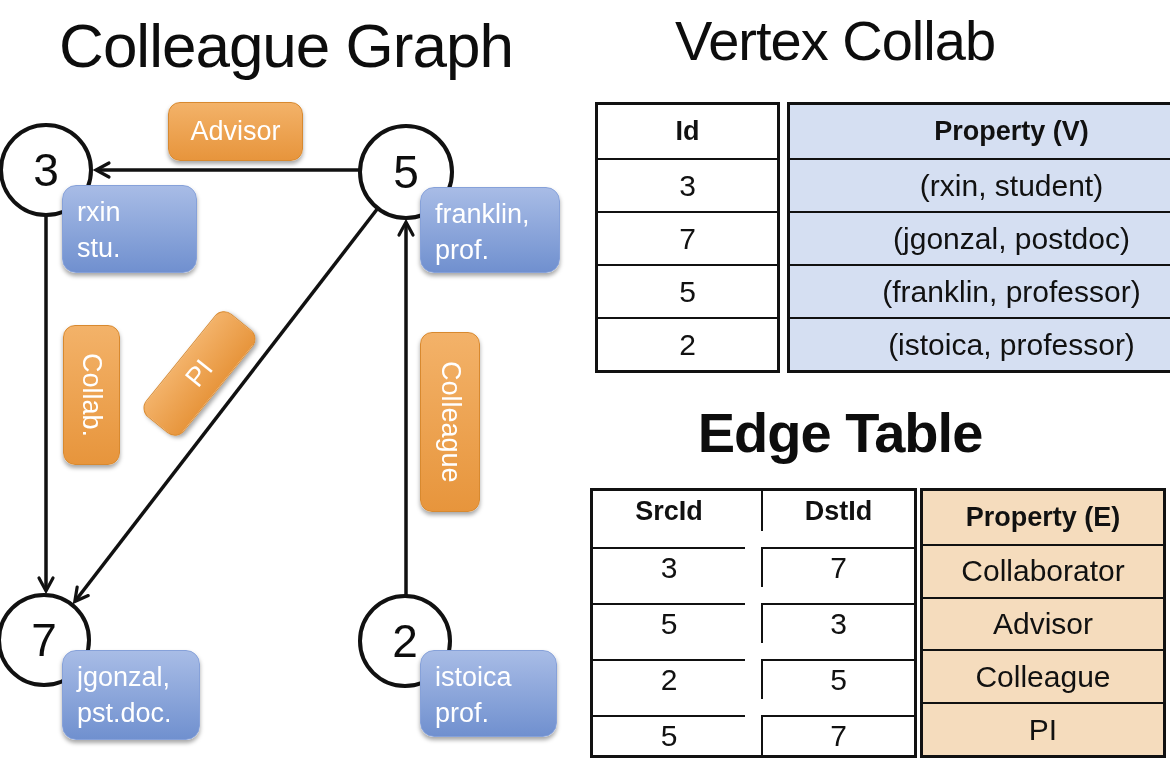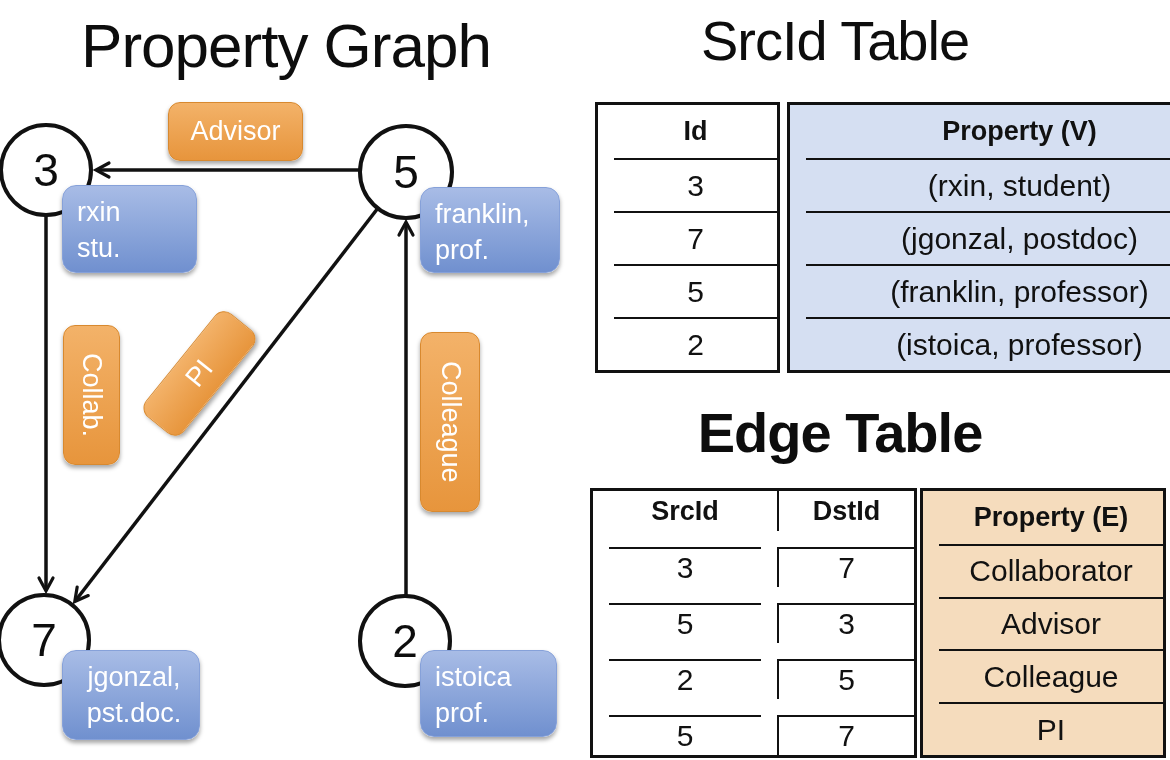--- a/index.html
+++ b/index.html
@@ -34,44 +34,44 @@
   .elabel-collab{left:63px; top:325px; width:55px; height:138px;}
   .elabel-colleague{left:420px; top:332px; width:58px; height:178px;}
   .elabel-pi{left:133px; top:349px; width:131px; height:47px; transform:rotate(-51deg);}
 
   .nprop{position:absolute; box-sizing:border-box;
     background:linear-gradient(180deg,var(--node-blue-top) 0%,var(--node-blue-bottom) 100%);
     border:1px solid var(--node-blue-border); border-radius:14px; color:#fff;
     font-size:27px; line-height:1.32; padding:9px 8px 0 14px; box-shadow:0 3px 4px rgba(0,0,0,.35);}
   .nprop-3{left:62px; top:185px; width:135px; height:88px;}
   .nprop-5{left:420px; top:187px; width:140px; height:86px;}
-  .nprop-7{left:62px; top:650px; width:138px; height:90px;text-align:center;}
+  .nprop-7{left:62px; top:650px; width:138px; height:90px;}
   .nprop-2{left:420px; top:650px; width:137px; height:87px;}
 
   .tbl{position:absolute; box-sizing:border-box; border:3px solid var(--ink);
-    display:grid; grid-template-rows:repeat(5,1fr); background:#fff;padding-left:16px;}
+    display:grid; grid-template-rows:repeat(5,1fr); background:#fff;}
   .tbl > div{display:flex; align-items:center; justify-content:center;
     border-top:2px solid var(--ink); font-size:30px; white-space:nowrap;}
   .tbl > div.th{font-weight:bold; font-size:27px;}
   .vt-id{left:595px; top:102px; width:185px; height:271px;}
   .vt-prop{left:787px; top:102px; width:449px; height:271px; background:var(--vertex-property-bg);}
   .vt-id > div:first-child, .vt-prop > div:first-child{border-top:none;}
   .et-ids{left:590px; top:488px; width:327px; height:270px; grid-template-columns:152px 1fr;gap:16px;}
   .et-ids > div:nth-child(-n+2){border-top:none;}
   .et-ids > div:nth-child(even){border-left:2px solid var(--ink);}
   .et-prop{left:920px; top:488px; width:246px; height:270px; background:var(--edge-property-bg);}
   .et-prop > div:first-child{border-top:none;}
 </style>
 </head>
 <body>
 
 <div class="stage">
 
-  <div class="title title-graph">Property Graph</div>
-  <div class="title title-vertex">SrcId Table</div>
+  <div class="title title-graph">Colleague Graph</div>
+  <div class="title title-vertex">Vertex Collab</div>
   <div class="title title-edge">Edge Table</div>
 
   <svg class="graph-svg" width="585" height="760" viewBox="0 0 585 760">
     <defs>
       <marker id="arrow" viewBox="0 0 20 20" markerWidth="20" markerHeight="20" refX="14" refY="10" orient="auto" markerUnits="userSpaceOnUse">
         <path class="arrowhead" d="M3,3 L16,10 L3,17"></path>
       </marker>
     </defs>
     <line class="edge-line" x1="360" y1="170" x2="98" y2="170" marker-end="url(#arrow)"></line>
     <line class="edge-line" x1="46" y1="215" x2="46" y2="589" marker-end="url(#arrow)"></line>

